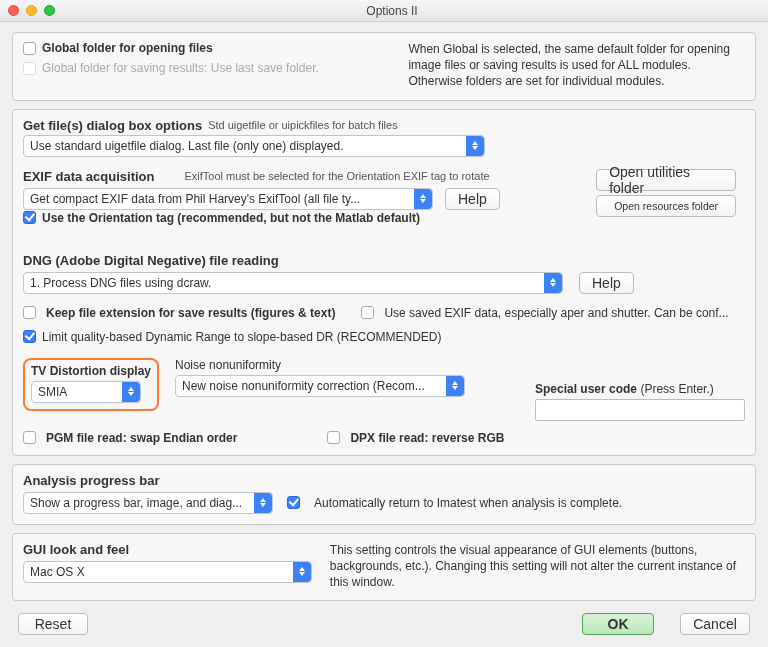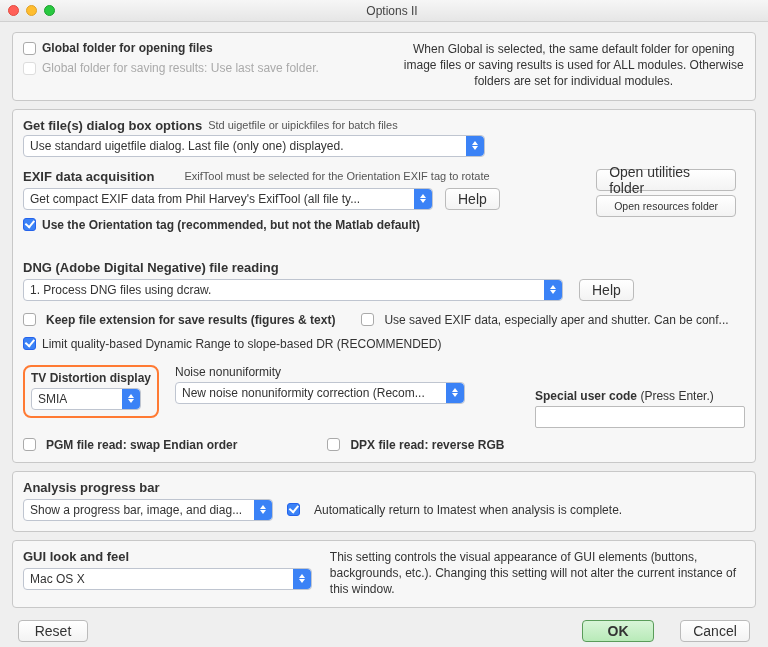--- a/index.html
+++ b/index.html
@@ -161,21 +161,21 @@
     <div class="traffic">
       <div class="light red"></div>
       <div class="light yellow"></div>
       <div class="light green"></div>
     </div>
     <div class="title">Options II</div>
   </div>
 
   <div class="content">
 
-    <div class="panel" style="display:flex;gap:4px;text-align:center;">
+    <div class="panel" style="display:flex;gap:10px;">
       <div style="flex:0 0 52%;">
         <div class="row" style="margin-bottom:6px;">
           <div class="checkbox"></div>
           <span class="bold">Global folder for opening files</span>
         </div>
         <div class="row">
           <div class="checkbox" style="border-color:#ddd;"></div>
           <span class="muted">Global folder for saving results: Use last save folder.</span>
         </div>
       </div>
@@ -209,21 +209,21 @@
           <div class="row" style="gap:12px;margin-top:4px;">
             <div class="select" style="width:410px;">
               <span class="sel-text">Get compact EXIF data from Phil Harvey's ExifTool (all file ty...</span>
               <div class="arrows">
                   <div class="tri-up"></div>
                   <div class="tri-down"></div>
                 </div>
             </div>
             <div class="btn">Help</div>
           </div>
-          <div class="row" style="margin-top:8px;text-align:right;">
+          <div class="row" style="margin-top:1px;text-align:right;">
             <div class="checkbox checked"></div>
             <span class="bold">Use the Orientation tag (recommended, but not the Matlab default)</span>
           </div>
         </div>
         <div style="flex:1;display:flex;flex-direction:column;gap:4px;">
           <div class="btn" style="width:140px;">Open utilities folder</div>
           <div class="btn small" style="width:140px;font-size:10.5px;">Open resources  folder</div>
         </div>
       </div>
 

